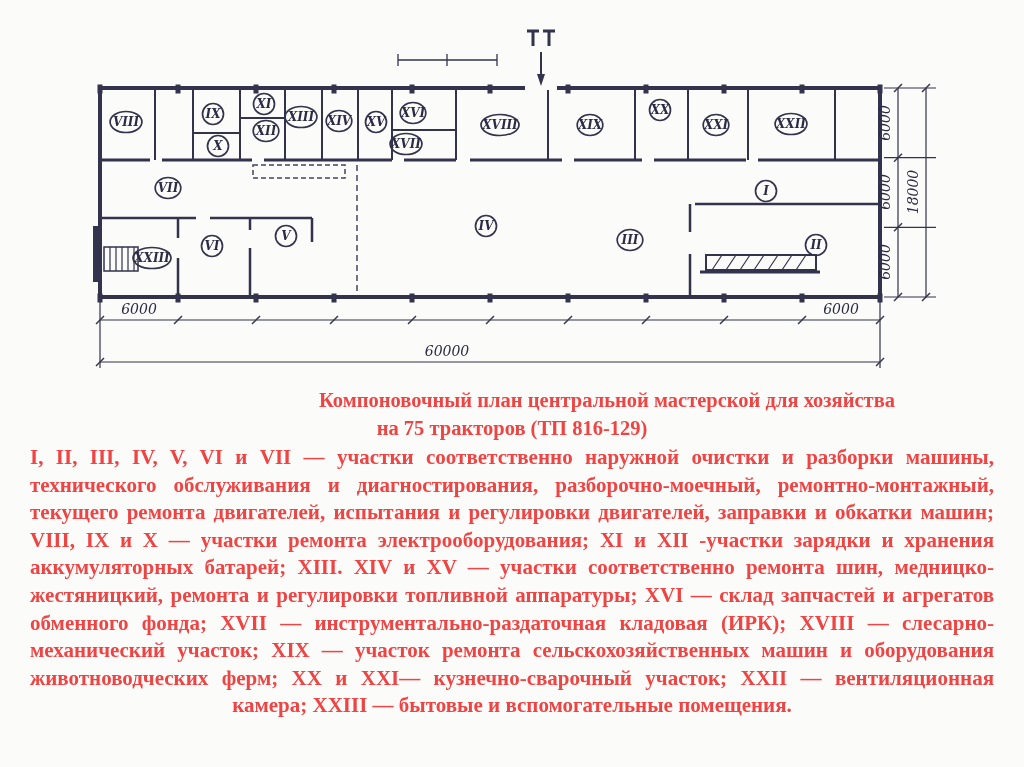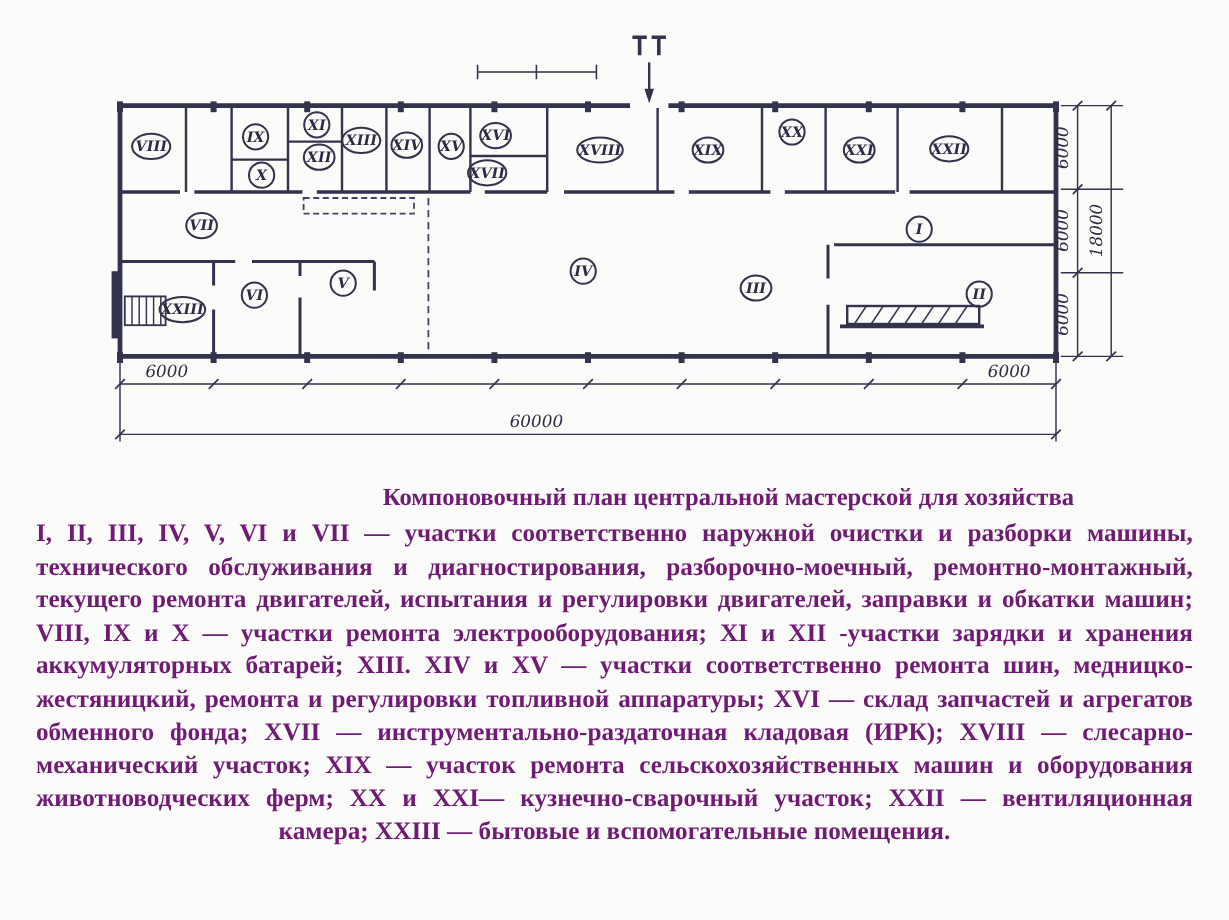--- a/index.html
+++ b/index.html
@@ -13,21 +13,21 @@
   #plan-svg ellipse{fill:none;stroke:#33334d;stroke-width:1.7;}
   #plan-svg text{
     font-family:"DejaVu Serif",serif;font-style:italic;
     fill:#2b2b45;text-anchor:middle;
   }
   #rooms-layer text{font-size:12px;font-weight:bold;}
   .dim-texts text{font-size:14px;}
   #column-ticks rect{fill:#33334d;}
   #dim-ticks line{stroke:#33334d;stroke-width:1.4;}
   .caption{
-    width:964px;margin:16px auto;color:#701a75;
+    width:964px;margin:1px auto;color:#ef4444;
   }
   .title1{
     font-size:20.5px;font-weight:bold;text-align:center;
     line-height:28px;padding-left:190px;
   }
   .title2{
     font-size:20.5px;font-weight:bold;text-align:center;line-height:28px;
   }
   .body-text{
     font-size:21px;font-weight:bold;line-height:27.6px;
@@ -232,14 +232,15 @@
         <g>
           <ellipse cx="286" cy="236" rx="10.5" ry="10.5"></ellipse>
           <text x="286" y="240">V</text>
         </g>
       </g>
   </svg>
 </div>
 
 <div class="caption">
   <div class="title1">Компоновочный план центральной мастерской для хозяйства</div>
+  <div class="title2">на 75 тракторов (ТП 816-129)</div>
   <div class="body-text">I, II, III, IV, V, VI и VII — участки соответственно наружной очистки и разборки машины, технического обслуживания и диагностирования, разборочно-моечный, ремонтно-монтажный, текущего ремонта двигателей, испытания и регулировки двигателей, заправки и обкатки машин; VIII, IX и X — участки ремонта электрооборудования; XI и XII -участки зарядки и хранения аккумуляторных батарей; XIII. XIV и XV — участки соответственно ремонта шин, медницко-жестяницкий, ремонта и регулировки топливной аппаратуры; XVI — склад запчастей и агрегатов обменного фонда; XVII — инструментально-раздаточная кладовая (ИРК); XVIII — слесарно-механический участок; XIX — участок ремонта сельскохозяйственных машин и оборудования животноводческих ферм; XX и XXI— кузнечно-сварочный участок; XXII — вентиляционная камера; XXIII — бытовые и вспомогательные помещения.</div>
 </div>
 
 </body></html>

